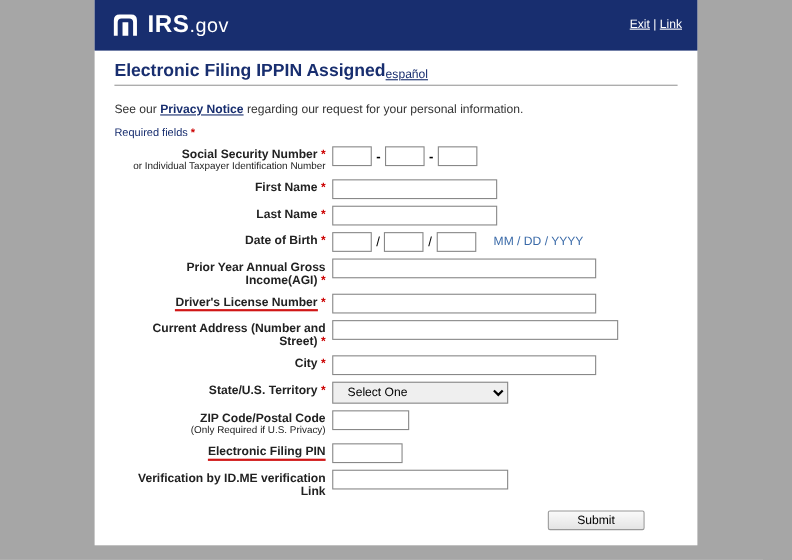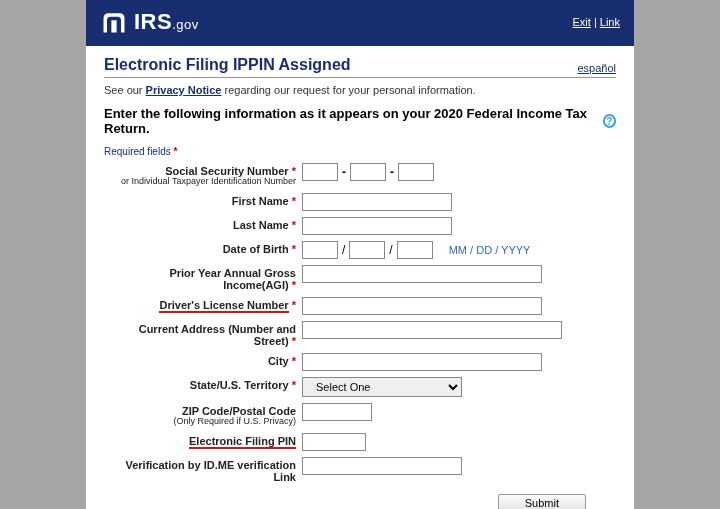--- a/index.html
+++ b/index.html
@@ -2,25 +2,25 @@
 <html><head>
 <meta charset="utf-8">
 <style>
 * { box-sizing: border-box; margin: 0; padding: 0; }
 body { background: #a6a6a6; font-family: Arial, Helvetica, sans-serif; font-size: 12px; display: flex; justify-content: center; }
 .page { width: 548px; background: #fff; margin-top: 0; }
 .header-bar { background: #182e6f; color: #fff; padding: 8px 14px 10px 14px; display: flex; justify-content: space-between; align-items: center; }
 .logo { display: flex; align-items: center; gap: 6px; }
 .logo-icon { width: 28px; height: 28px; }
 .logo-text { font-size: 22px; font-weight: bold; letter-spacing: 0.5px; }
-.logo-text .dotgov { font-size: 13px; font-weight: normal; }
+.logo-text .dotgov { font-size: 18px; font-weight: normal; }
 .header-links { font-size: 11px; }
 .header-links a { color: #fff; text-decoration: underline; cursor: pointer; }
 .content { padding: 10px 18px 14px 18px; }
-.title-row { display: flex; justify-content: space-between; align-items: flex-end; border-bottom: 1px solid #999; padding-bottom: 3px; margin-bottom: 6px; }
+.title-row { display: flex; justify-content: flex-start; align-items: flex-end; border-bottom: 1px solid #999; padding-bottom: 3px; margin-bottom: 16px; }
 .title-row h1 { color: #182e6f; font-size: 16px; font-weight: bold; }
 .espanol { color: #182e6f; text-decoration: underline; font-size: 11px; cursor: pointer; }
 .notice { font-size: 11px; color: #333; margin-bottom: 10px; }
 .notice a { color: #182e6f; text-decoration: underline; cursor: pointer; font-weight: bold; }
 .instruction { font-weight: bold; font-size: 13px; margin-bottom: 10px; display: flex; align-items: center; gap: 4px; }
 .help-icon { width: 14px; height: 14px; border-radius: 50%; border: 2px solid #3aa3d9; color: #3aa3d9; font-size: 10px; font-weight: bold; display: inline-flex; align-items: center; justify-content: center; }
 .required-note { color: #182e6f; font-size: 10px; margin-bottom: 6px; }
 .required-note .star { color: #c00; }
 .form-row { display: flex; align-items: flex-start; margin-bottom: 6px; }
 .label-col { width: 198px; text-align: right; padding-right: 6px; font-size: 11px; font-weight: bold; color: #222; line-height: 1.1; padding-top: 2px; position: relative; }
@@ -61,24 +61,20 @@
   </div>
 
   <div class="content">
     <div class="title-row">
       <h1>Electronic Filing IPPIN Assigned</h1>
       <a class="espanol">español</a>
     </div>
     <p class="notice">
       <span>See our </span><a>Privacy Notice</a><span> regarding our request for your personal information.</span>
     </p>
-    <div class="instruction">
-      <span>Enter the following information as it appears on your 2020 Federal Income Tax Return.</span>
-      <span class="help-icon">?</span>
-    </div>
     <div class="required-note">
       <span>Required fields </span><span class="star">*</span>
     </div>
 
     <div class="form-row">
       <div class="label-col"><span>Social Security Number</span> <span class="star">*</span><span class="sub">or Individual Taxpayer Identification Number</span></div>
       <div class="input-col">
         <input type="text" class="ssn-box" style="">
           <span class="ssn-dash">-</span>
         <input type="text" class="ssn-box" style="">

